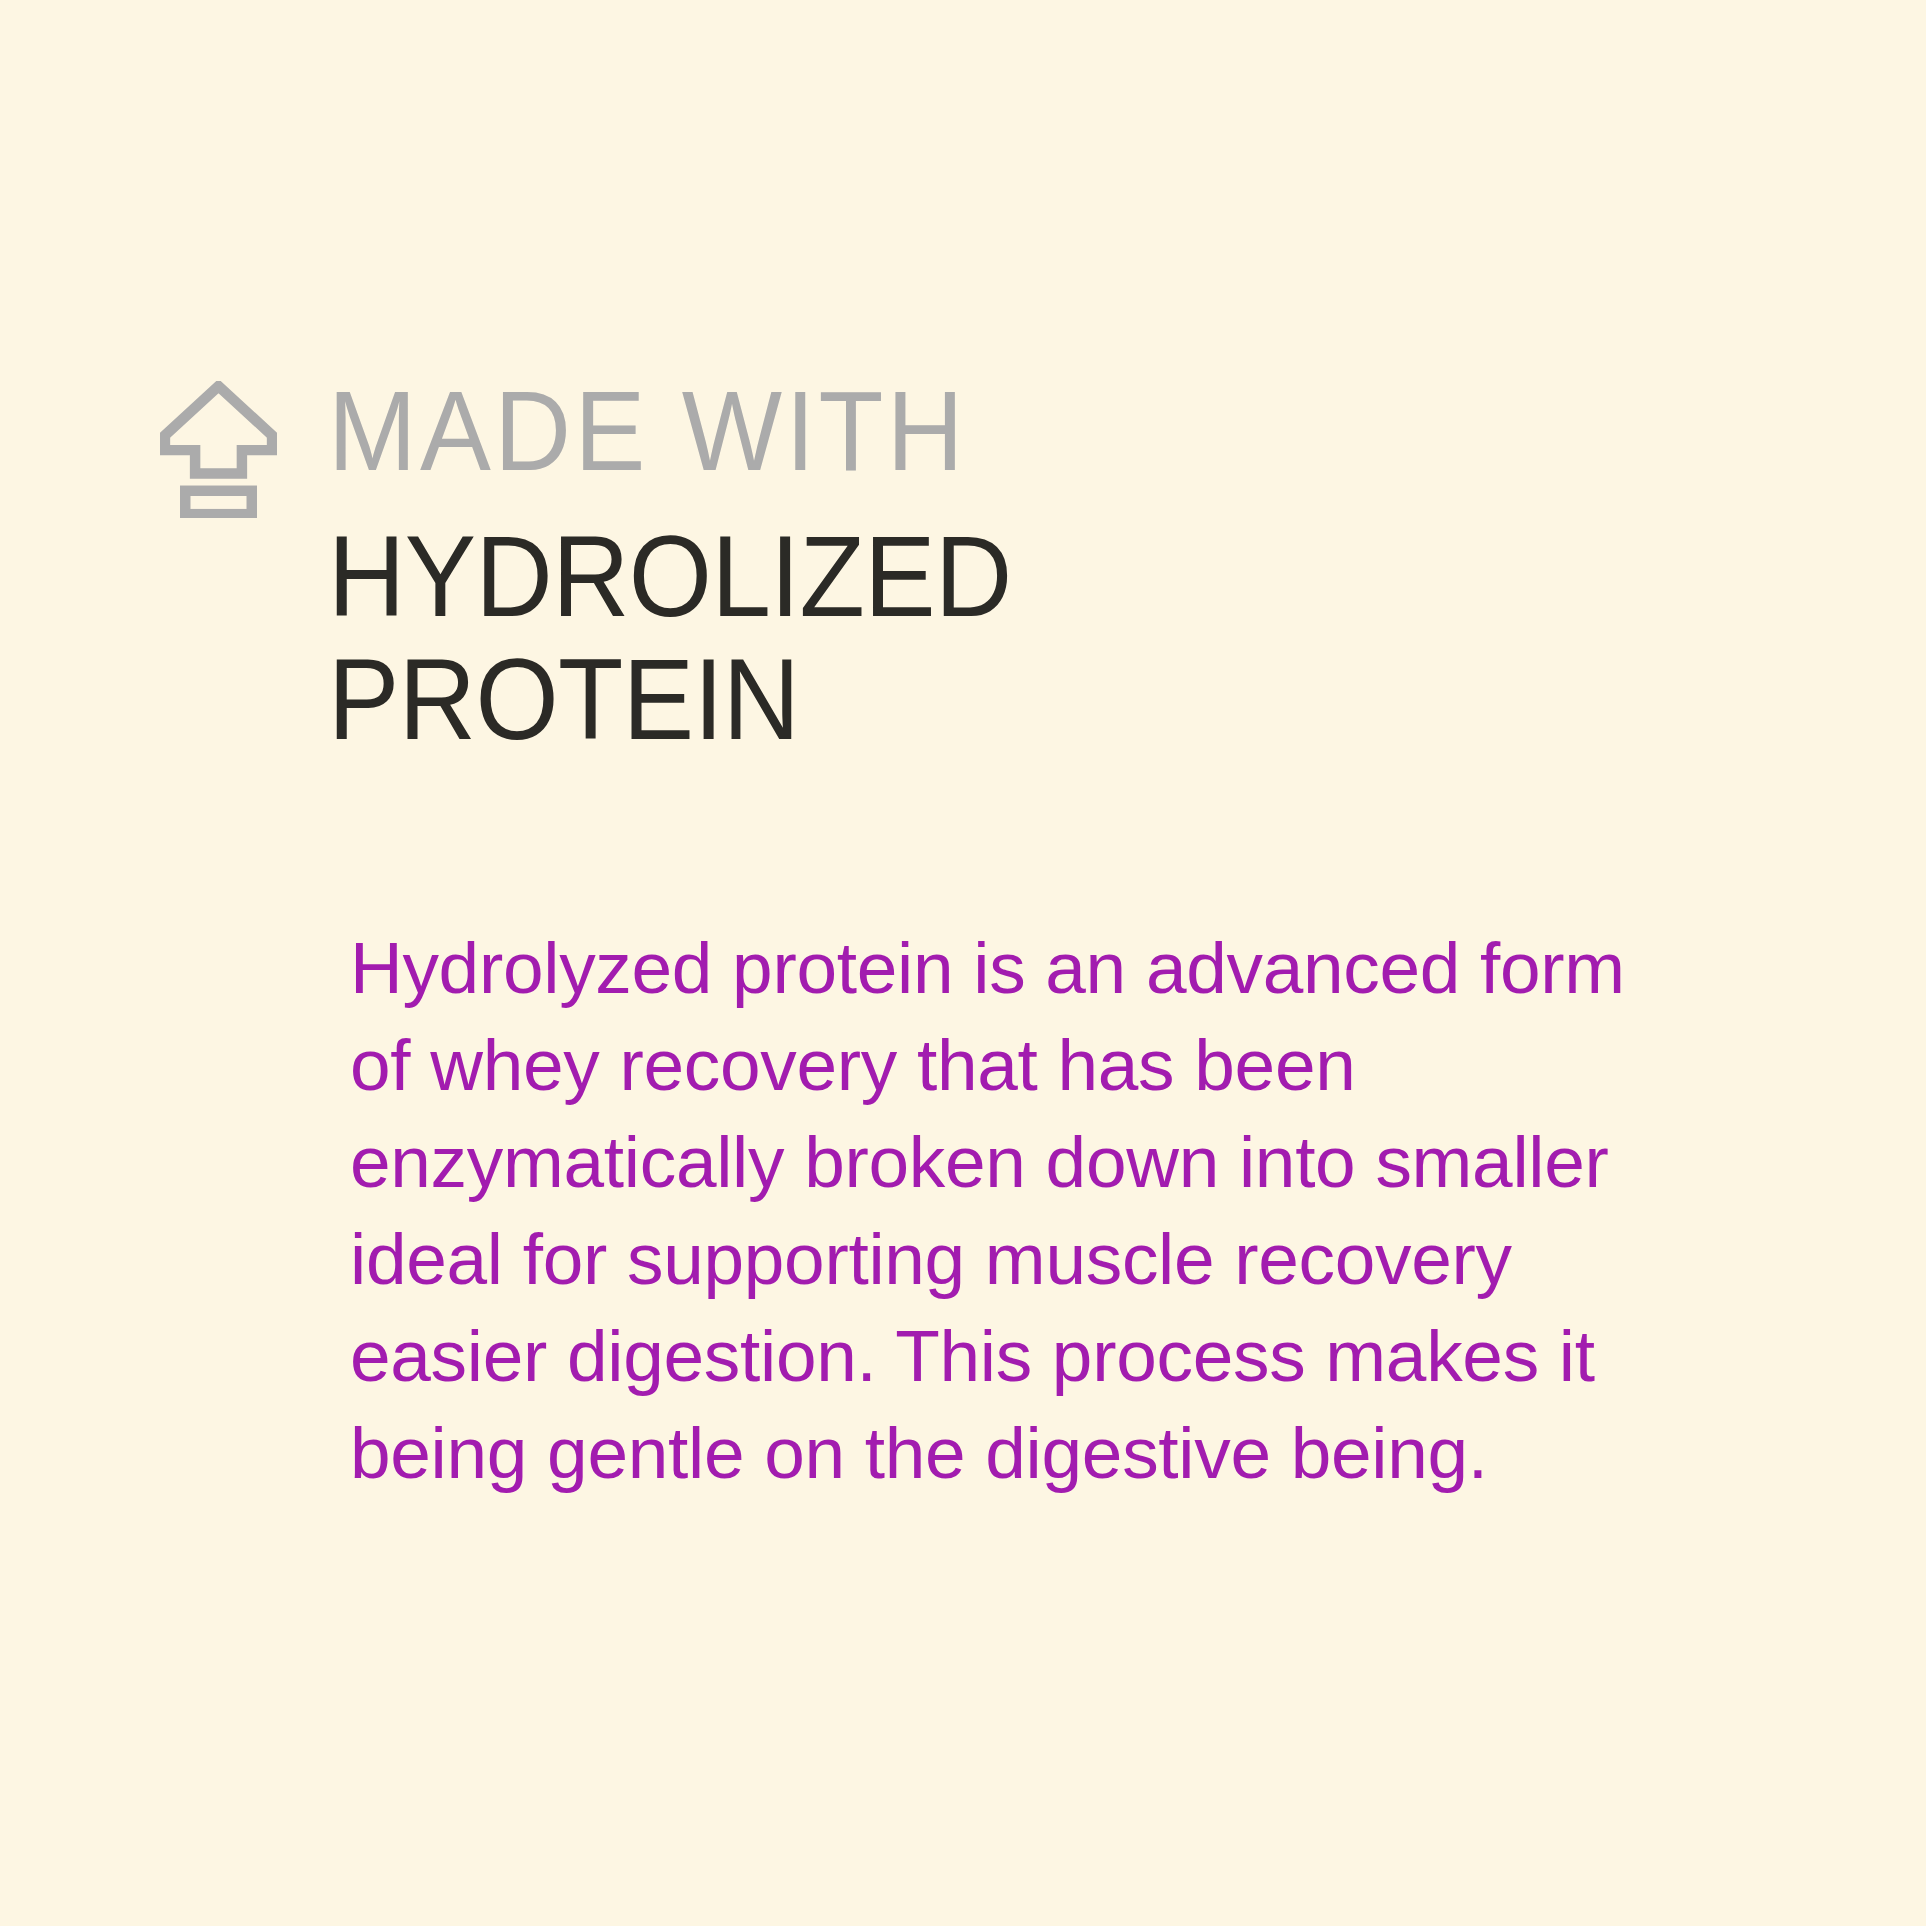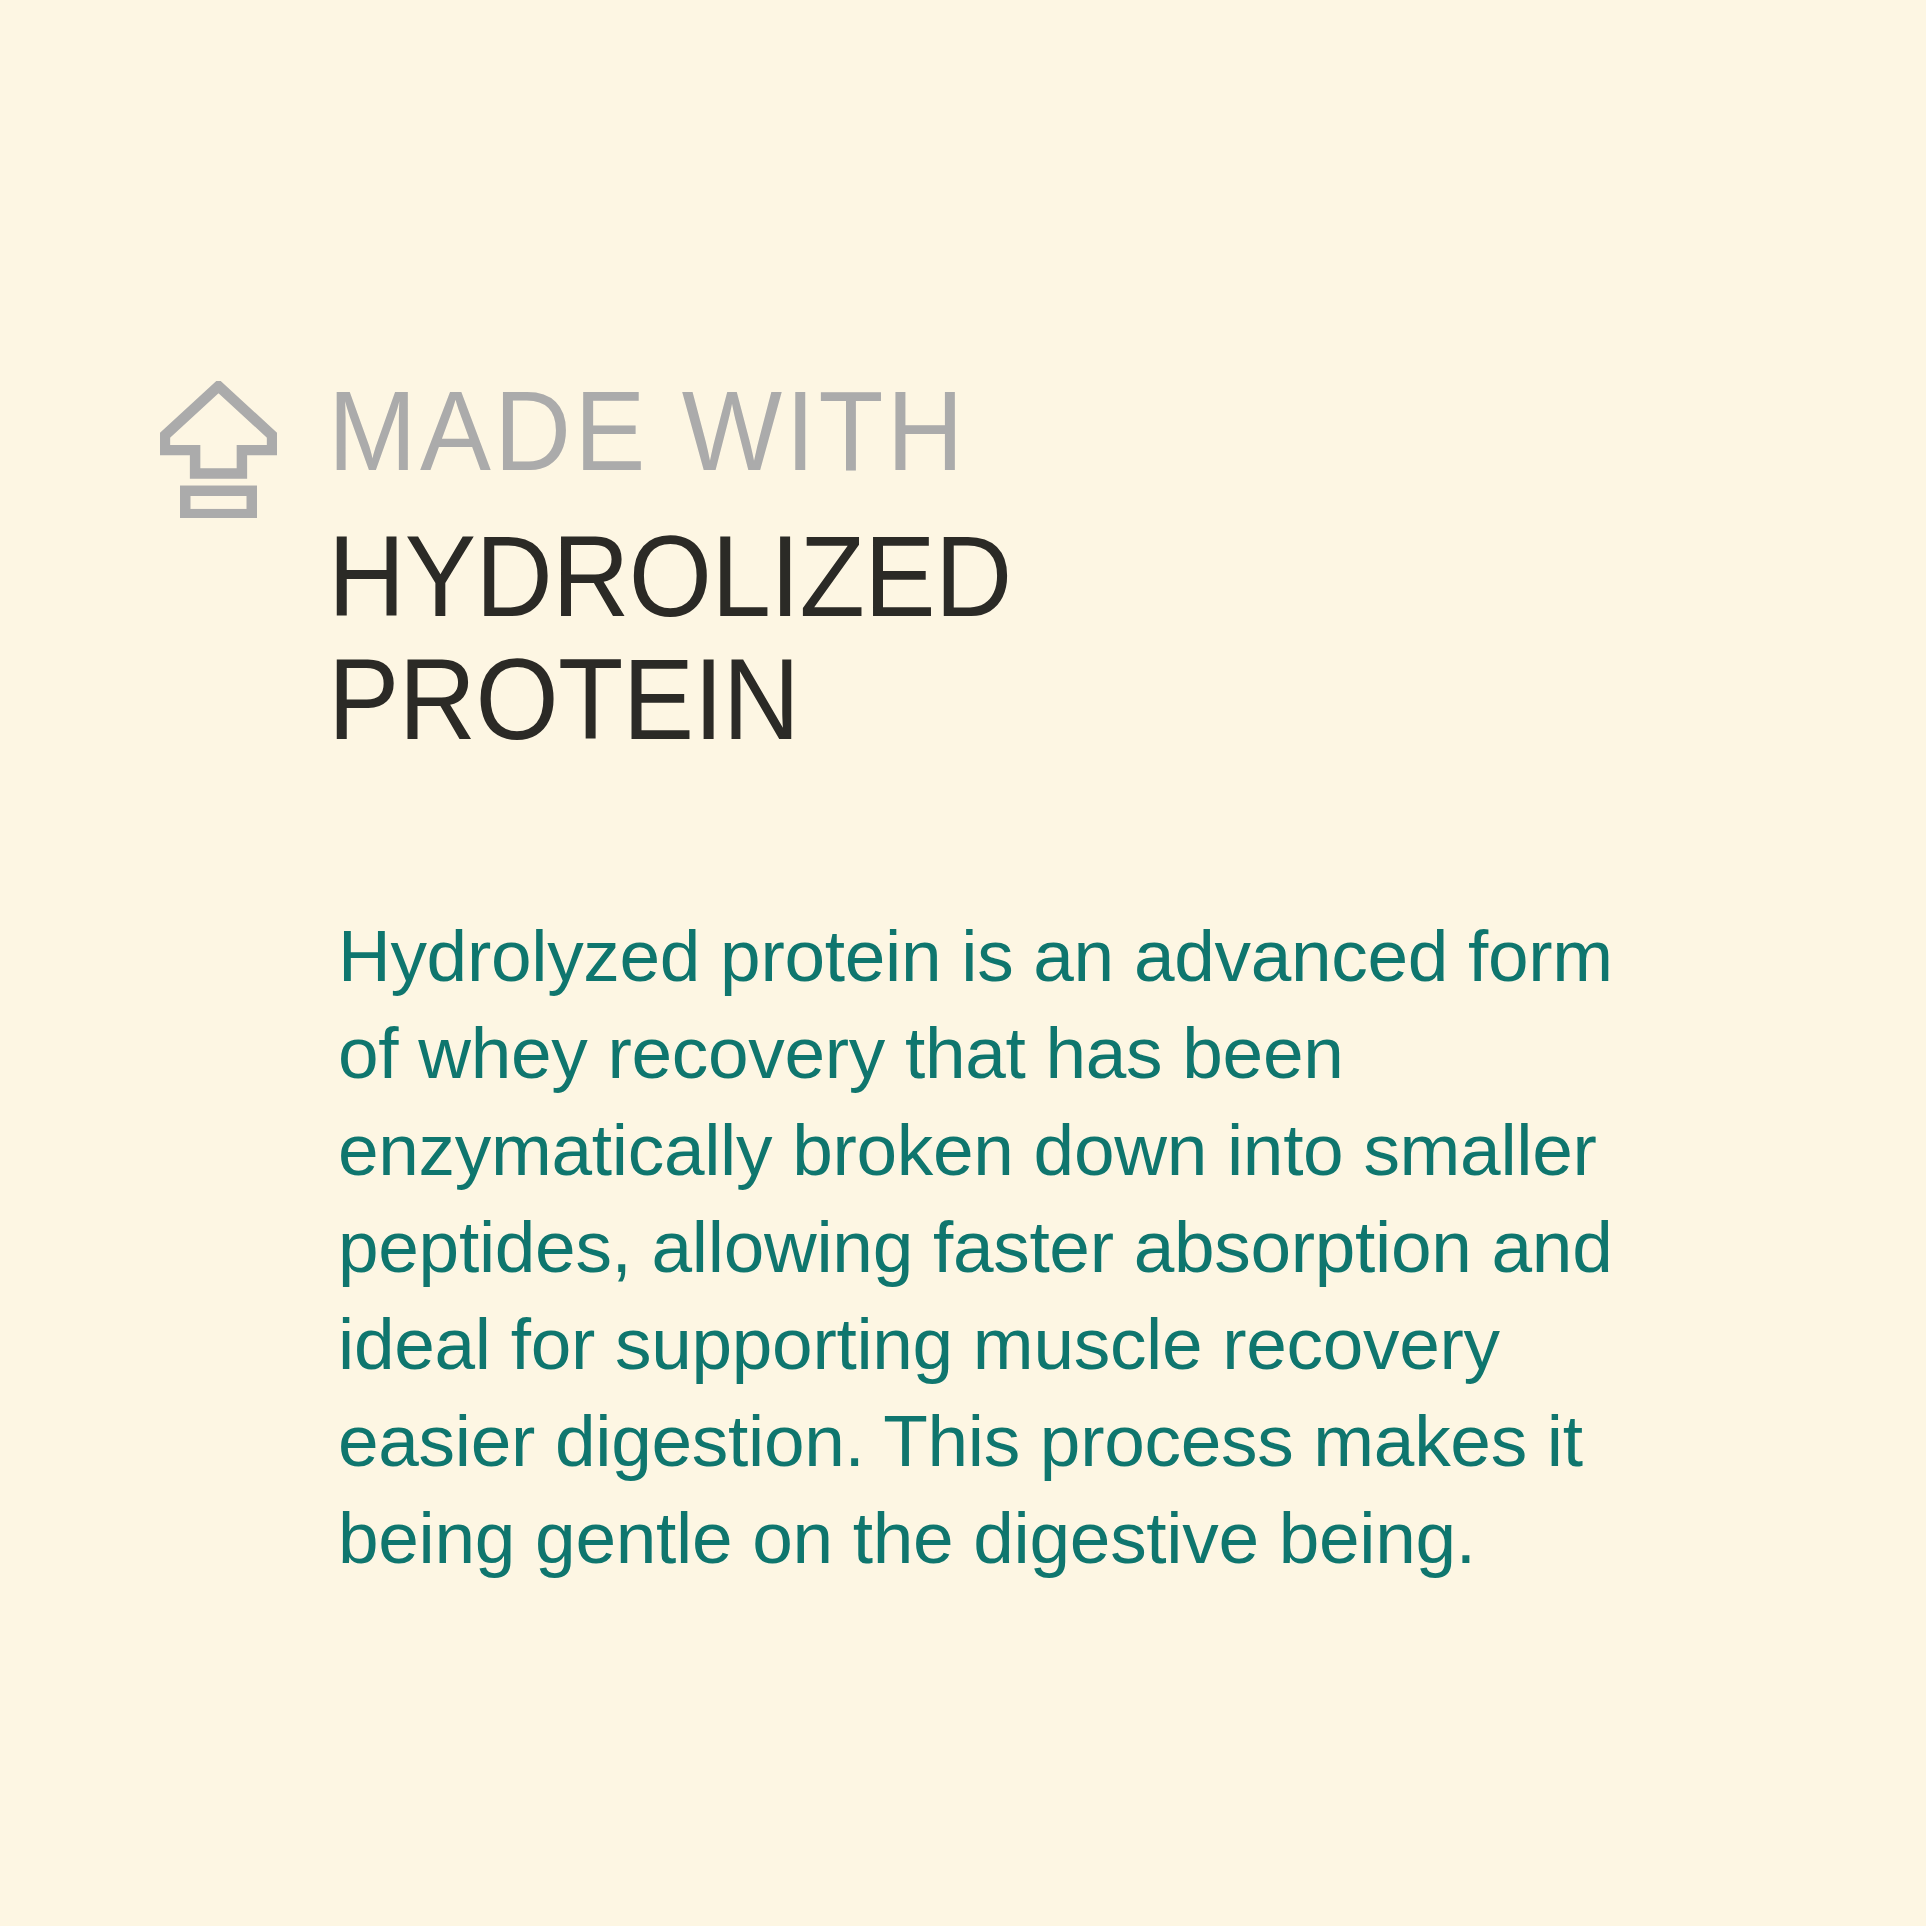--- a/index.html
+++ b/index.html
@@ -87,28 +87,28 @@
     white-space: nowrap;
   }
 
   
 
   .body-copy {
     position: absolute;
     left: 338px;
     top: 907px;
     width: 1393px;
-    margin: 0;
+    margin: 12px;
     padding: 0;
     font-family: "Liberation Sans", sans-serif;
     font-size: 73px;
     line-height: 97px;
     font-weight: 300;
     letter-spacing: -0.3px;
-    color: #0f766e;
+    color: #a21caf;
   }
 
   .body-copy .bc-line {
     display: block;
     white-space: nowrap;
   }
 </style>
 </head>
 <body>
 
@@ -134,20 +134,19 @@
         <span class="hl-line">PROTEIN</span>
       </h1>
 
     </div>
   </div>
 
   <p class="body-copy">
     <span class="bc-line">Hydrolyzed protein is an advanced form</span>
     <span class="bc-line">of whey recovery that has been</span>
     <span class="bc-line">enzymatically broken down into smaller</span>
-    <span class="bc-line">peptides, allowing faster absorption and</span>
     <span class="bc-line">ideal for supporting muscle recovery</span>
     <span class="bc-line">easier digestion. This process makes it</span>
     <span class="bc-line">being gentle on the digestive being.</span>
   </p>
 
 </div>
 
 
 </body></html>

